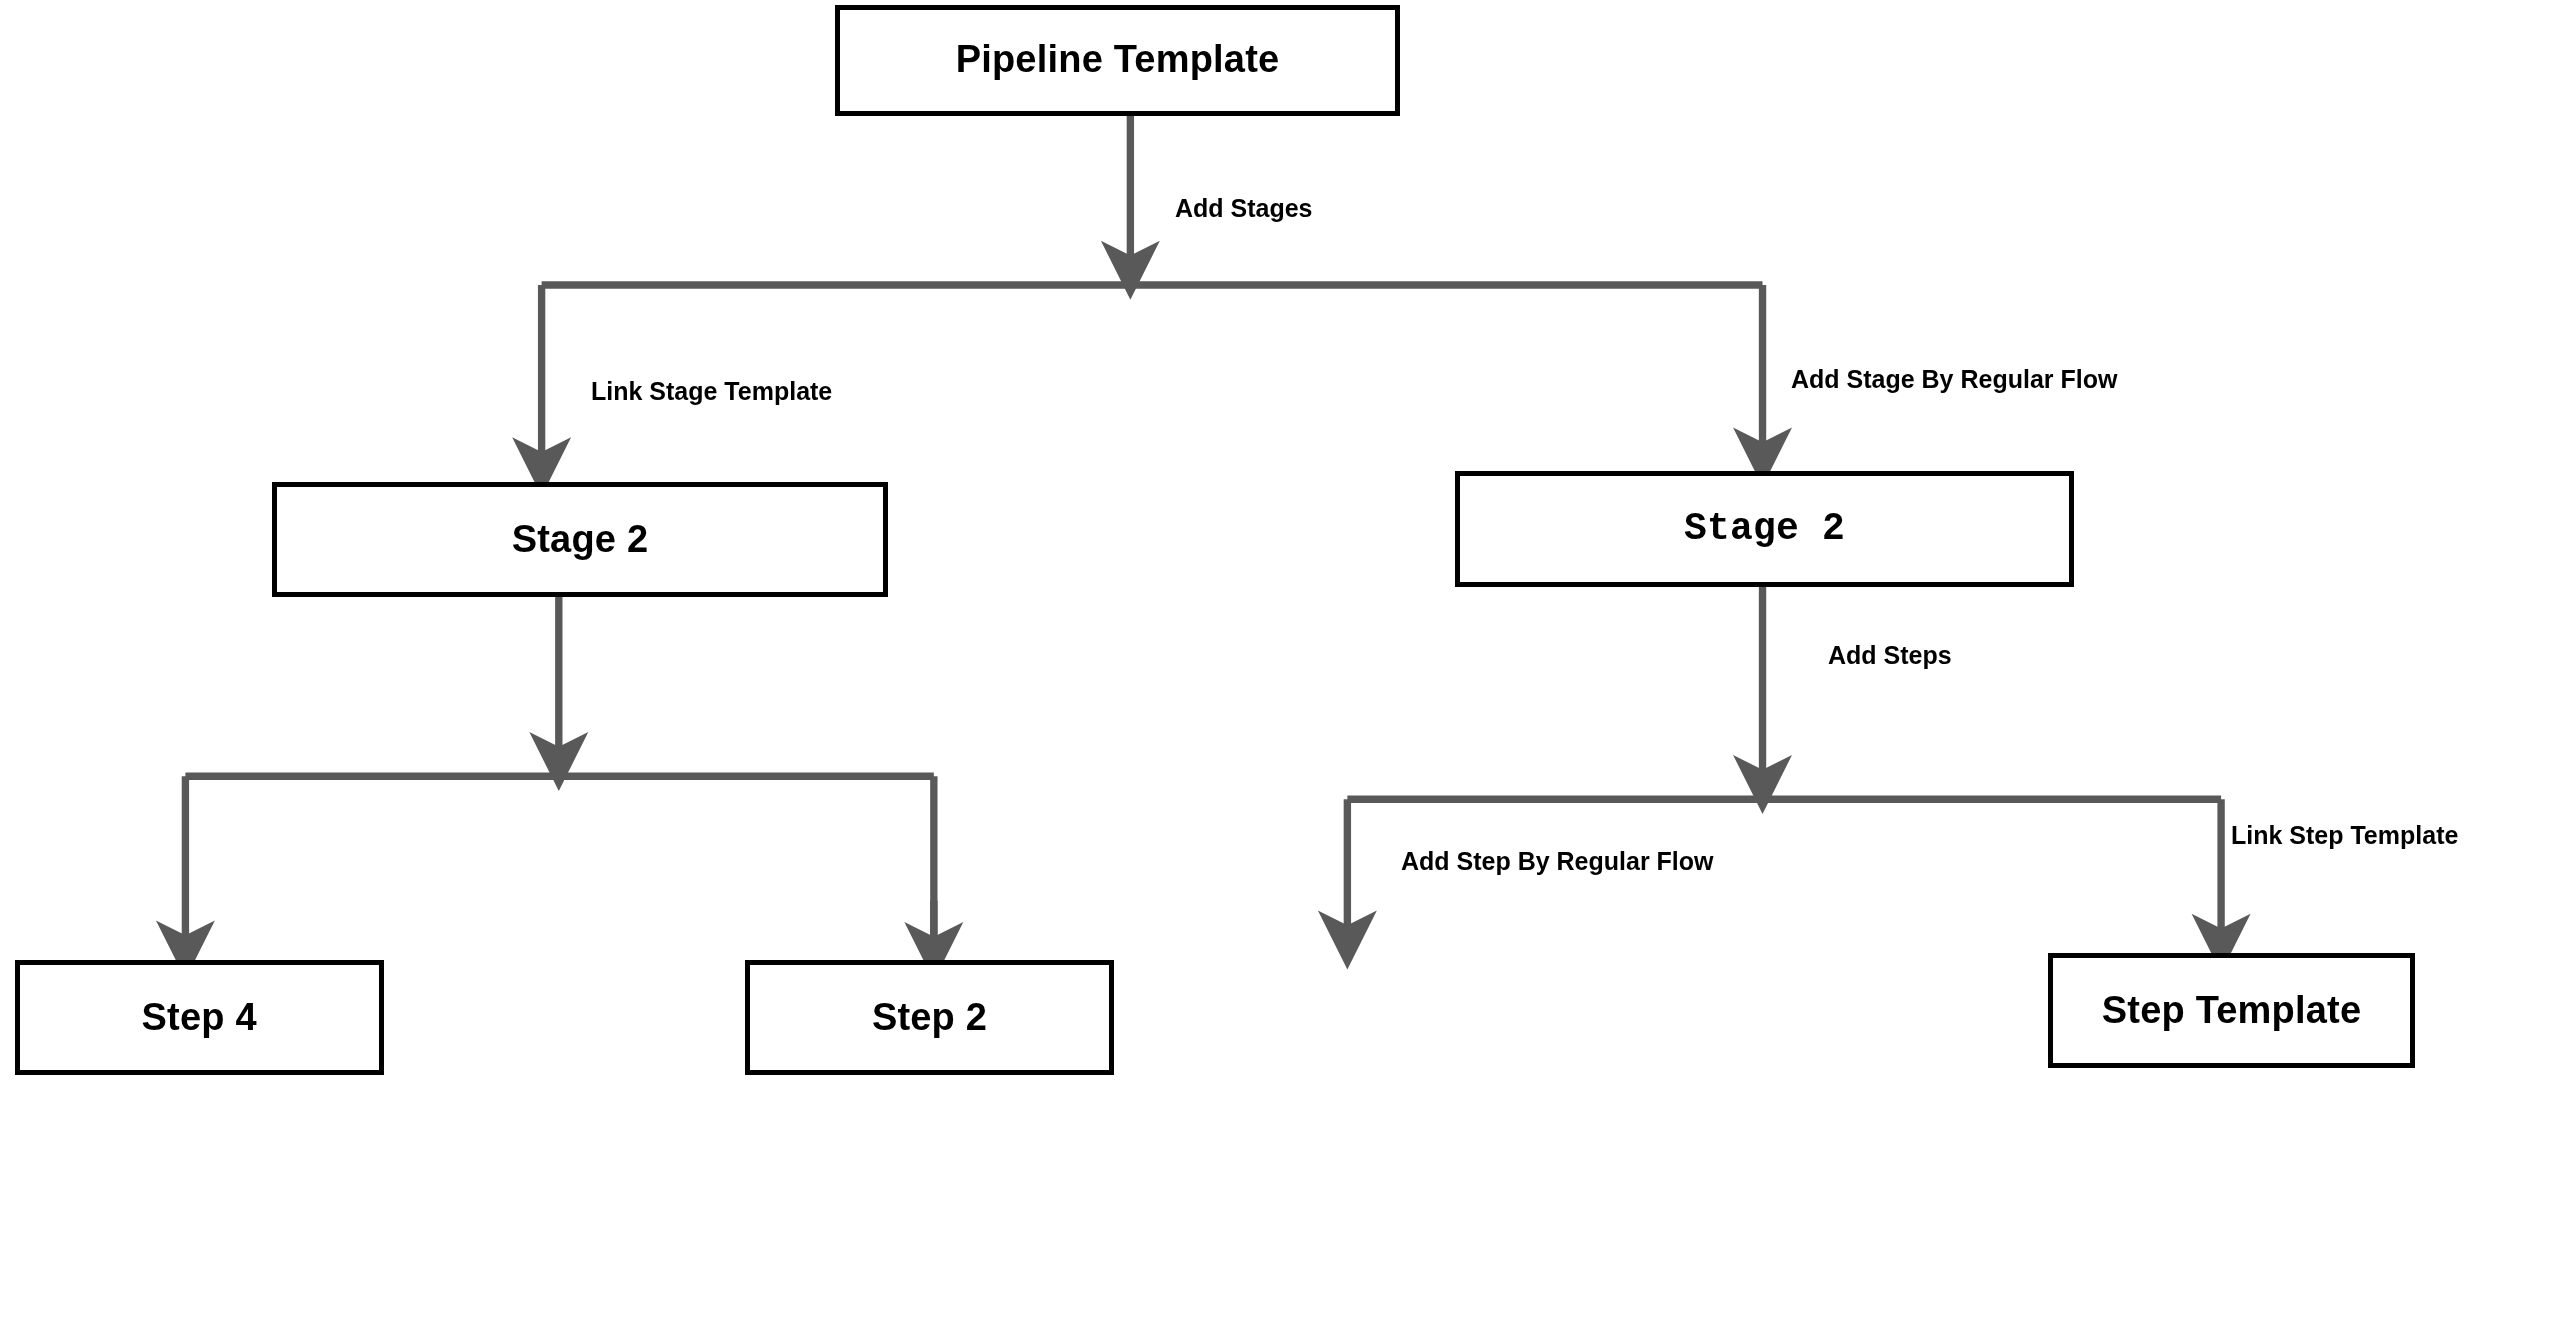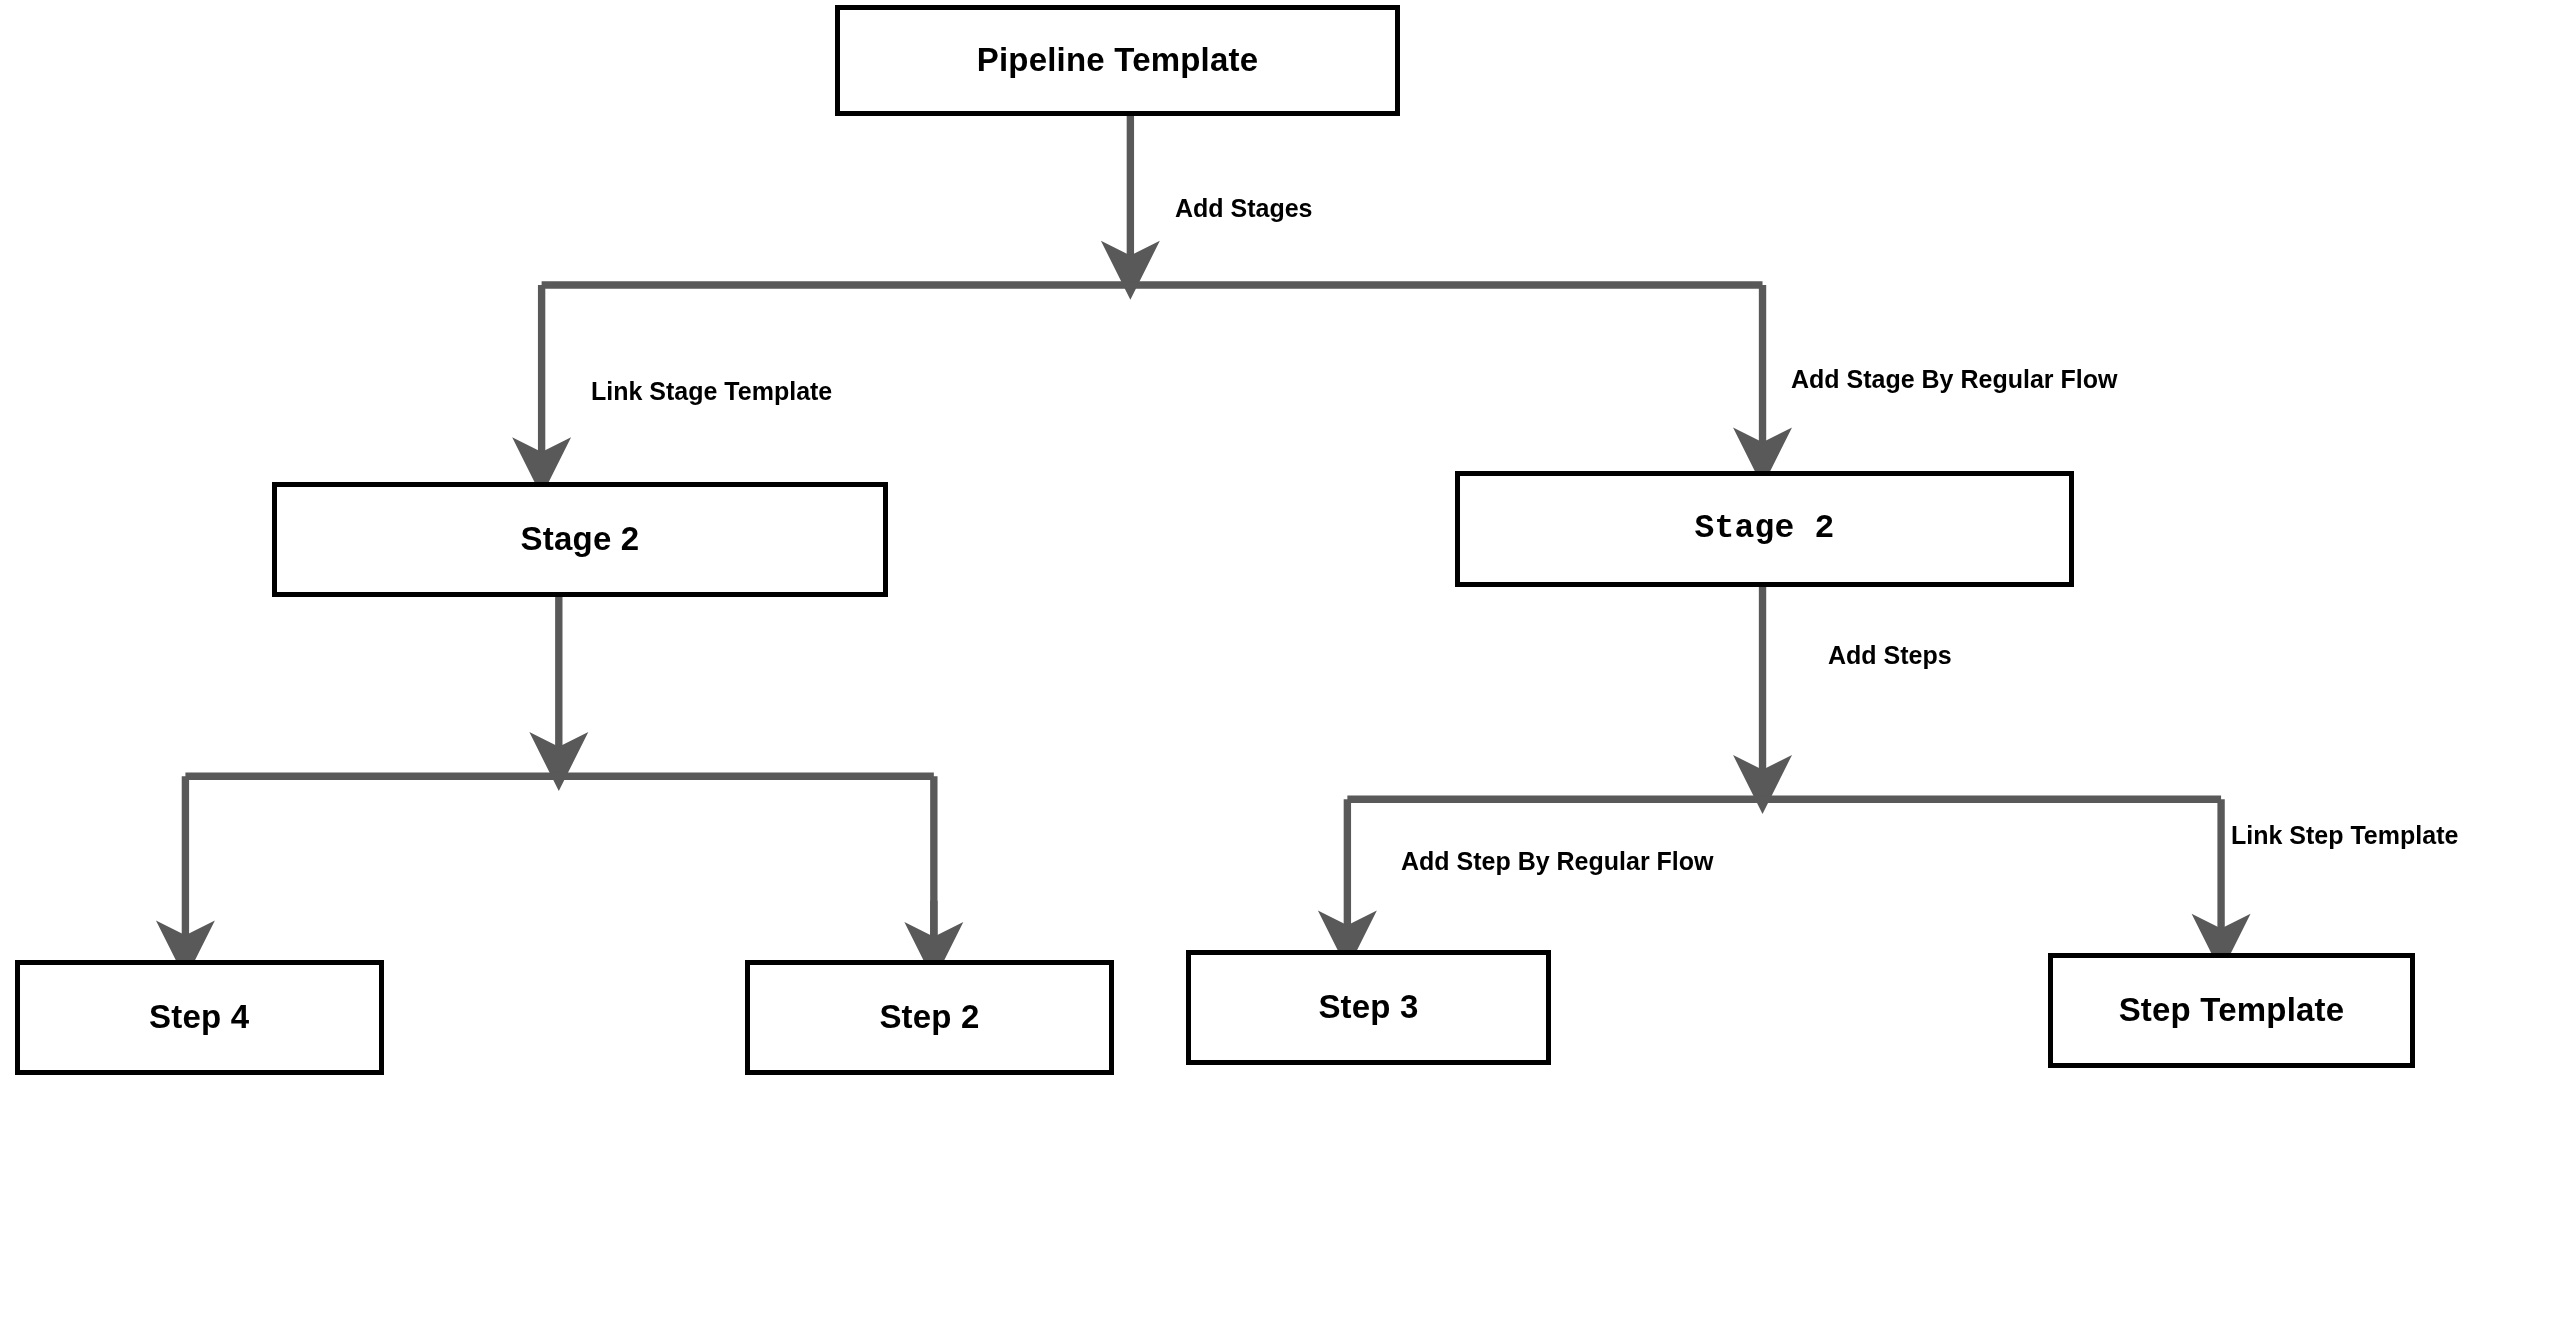--- a/index.html
+++ b/index.html
@@ -28,21 +28,21 @@
     background: #ffffff;
     border: 5.7px solid #000000;
     display: flex;
     align-items: center;
     justify-content: center;
     z-index: 3;
   }
   .node-label {
     font-weight: bold;
     color: #000000;
-    font-size: 33px;
+    font-size: 38px;
     line-height: 1.1;
     white-space: nowrap;
     letter-spacing: 0.2px;
   }
   .edge-label {
     position: absolute;
     font-weight: bold;
     color: #000000;
     font-size: 25px;
     line-height: 1.18;
@@ -102,23 +102,20 @@
   </div>
 
   <div class="node" style="left:14.7px; top:960px; width:369px; height:115px;">
     <span class="node-label">Step 4</span>
   </div>
 
   <div class="node" style="left:745px; top:960px; width:369px; height:115px;">
     <span class="node-label">Step 2</span>
   </div>
 
-  <div class="node" style="left:1186px; top:950px; width:365px; height:115px;">
-    <span class="node-label">Step 3</span>
-  </div>
 
   <div class="node" style="left:2048px; top:953px; width:367px; height:115px;">
     <span class="node-label">Step Template</span>
   </div>
 
   <div class="edge-label" style="left:1175px; top:194px;">Add Stages</div>
 
   <div class="edge-label" style="left:591px; top:377px;">Link Stage Template</div>
 
   <div class="edge-label" style="left:1791px; top:365px;">Add Stage By Regular Flow</div>

